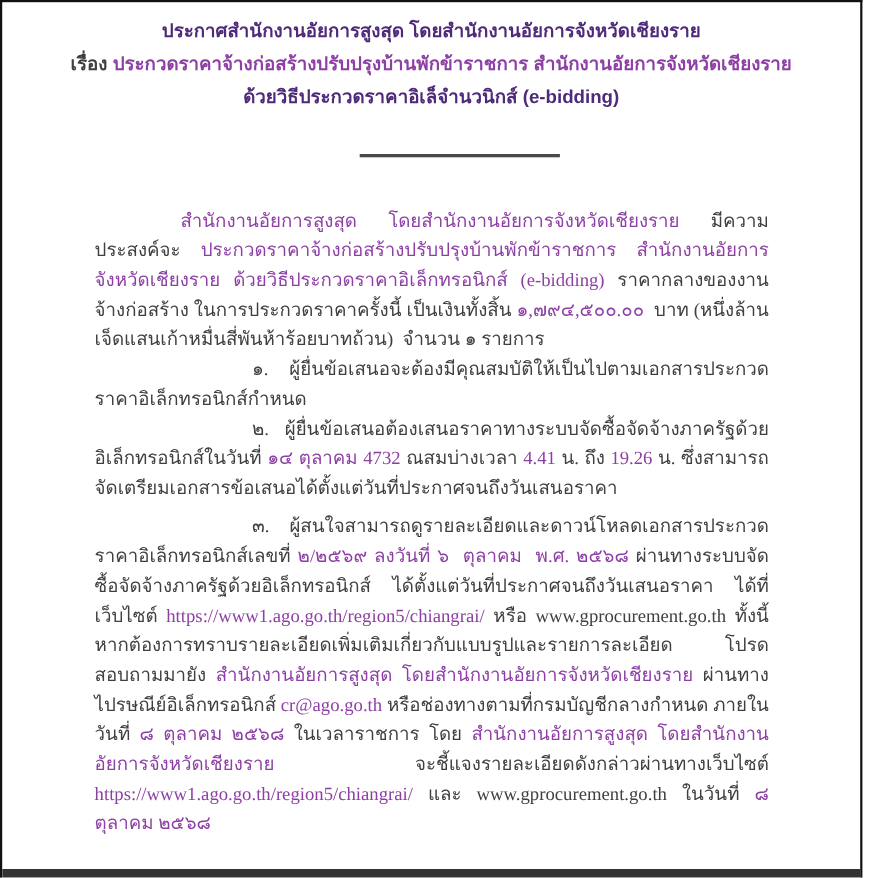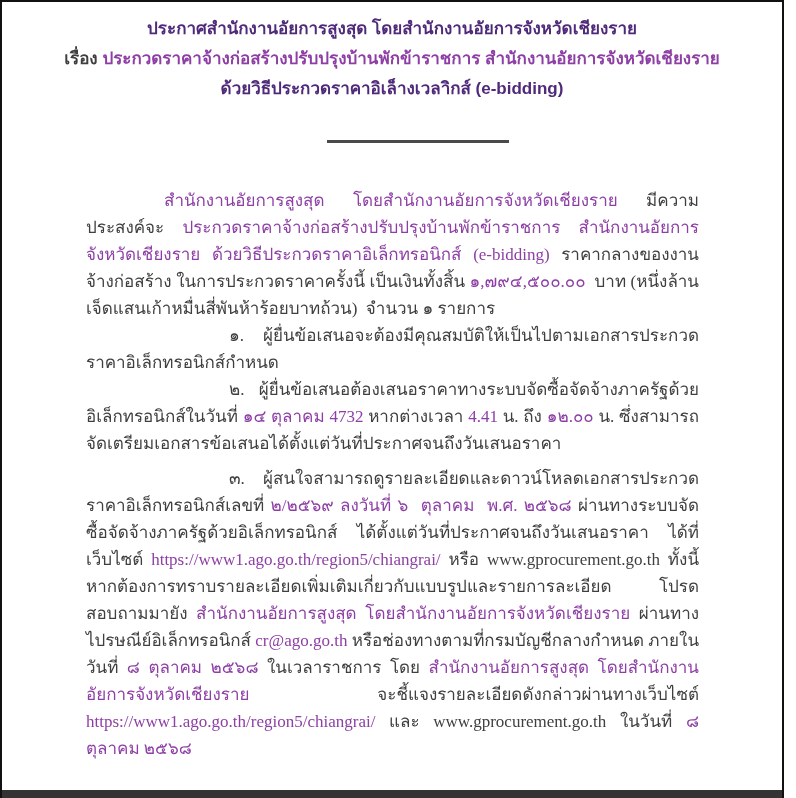--- a/index.html
+++ b/index.html
@@ -58,38 +58,38 @@
 </head>
 <body>
 
 <div class="page">
 
   <div class="header">
     <div class="h-line1">ประกาศสำนักงานอัยการสูงสุด โดยสำนักงานอัยการจังหวัดเชียงราย</div>
     <div>
       <span class="h-prefix">เรื่อง </span><span class="h-subject">ประกวดราคาจ้างก่อสร้างปรับปรุงบ้านพักข้าราชการ สำนักงานอัยการจังหวัดเชียงราย</span>
     </div>
-    <div class="h-line3">ด้วยวิธีประกวดราคาอิเล็างเวลาิกส์ (e-bidding)</div>
+    <div class="h-line3">ด้วยวิธีประกวดราคาอิเล็จำนวนิกส์ (e-bidding)</div>
   </div>
 
   <div class="divider"></div>
 
   <div class="body-text">
 
     <p class="para indent-1">
       <span class="purple">สำนักงานอัยการสูงสุด โดยสำนักงานอัยการจังหวัดเชียงราย </span><span class="dark">มีความประสงค์จะ </span><span class="purple">ประกวดราคาจ้างก่อสร้างปรับปรุงบ้านพักข้าราชการ สำนักงานอัยการจังหวัดเชียงราย ด้วยวิธีประกวดราคาอิเล็กทรอนิกส์ (e-bidding) </span><span class="dark">ราคากลางของงานจ้างก่อสร้าง ในการประกวดราคาครั้งนี้ เป็นเงินทั้งสิ้น </span><span class="purple">๑,๗๙๔,๕๐๐.๐๐ </span><span class="dark">&nbsp;บาท (หนึ่งล้านเจ็ดแสนเก้าหมื่นสี่พันห้าร้อยบาทถ้วน) &nbsp;จำนวน ๑ รายการ</span>
     </p>
 
 
     <p class="para indent-2">
       <span class="dark">๑. ผู้ยื่นข้อเสนอจะต้องมีคุณสมบัติให้เป็นไปตามเอกสารประกวดราคาอิเล็กทรอนิกส์กำหนด</span>
     </p>
 
     <p class="para indent-2">
-      <span class="dark">๒. ผู้ยื่นข้อเสนอต้องเสนอราคาทางระบบจัดซื้อจัดจ้างภาครัฐด้วยอิเล็กทรอนิกส์ในวันที่ </span><span class="purple">๑๔ ตุลาคม 4732 </span><span class="dark">หากต่างเวลา </span><span class="purple">4.41 </span><span class="dark">น. ถึง </span><span class="purple">๑๒.๐๐ </span><span class="dark">น. ซึ่งสามารถจัดเตรียมเอกสารข้อเสนอได้ตั้งแต่วันที่ประกาศจนถึงวันเสนอราคา</span>
+      <span class="dark">๒. ผู้ยื่นข้อเสนอต้องเสนอราคาทางระบบจัดซื้อจัดจ้างภาครัฐด้วยอิเล็กทรอนิกส์ในวันที่ </span><span class="purple">๑๔ ตุลาคม 4732 </span><span class="dark">ณสมบ่างเวลา </span><span class="purple">4.41 </span><span class="dark">น. ถึง </span><span class="purple">19.26 </span><span class="dark">น. ซึ่งสามารถจัดเตรียมเอกสารข้อเสนอได้ตั้งแต่วันที่ประกาศจนถึงวันเสนอราคา</span>
     </p>
 
     <p class="para indent-2 gap">
       <span class="dark">๓. ผู้สนใจสามารถดูรายละเอียดและดาวน์โหลดเอกสารประกวดราคาอิเล็กทรอนิกส์เลขที่ </span><span class="purple">๒/๒๕๖๙ ลงวันที่ ๖ &nbsp;ตุลาคม &nbsp;พ.ศ. ๒๕๖๘ </span><span class="dark">ผ่านทางระบบจัดซื้อจัดจ้างภาครัฐด้วยอิเล็กทรอนิกส์ ได้ตั้งแต่วันที่ประกาศจนถึงวันเสนอราคา ได้ที่เว็บไซต์ </span><span class="purple">https://www1.ago.go.th/region5/chiangrai/ </span><span class="dark">หรือ www.gprocurement.go.th ทั้งนี้ หากต้องการทราบรายละเอียดเพิ่มเติมเกี่ยวกับแบบรูปและรายการละเอียด โปรดสอบถามมายัง </span><span class="purple">สำนักงานอัยการสูงสุด โดยสำนักงานอัยการจังหวัดเชียงราย </span><span class="dark">ผ่านทางไปรษณีย์อิเล็กทรอนิกส์ </span><span class="purple">cr@ago.go.th </span><span class="dark">หรือช่องทางตามที่กรมบัญชีกลางกำหนด ภายในวันที่ </span><span class="purple">๘ ตุลาคม ๒๕๖๘ </span><span class="dark">ในเวลาราชการ โดย </span><span class="purple">สำนักงานอัยการสูงสุด โดยสำนักงานอัยการจังหวัดเชียงราย </span><span class="dark">จะชี้แจงรายละเอียดดังกล่าวผ่านทางเว็บไซต์ </span><span class="purple">https://www1.ago.go.th/region5/chiangrai/ </span><span class="dark">และ www.gprocurement.go.th ในวันที่ </span><span class="purple">๘ ตุลาคม ๒๕๖๘</span>
     </p>
 
   </div>
 
   <div class="bottom-bar"></div>
 </div>

